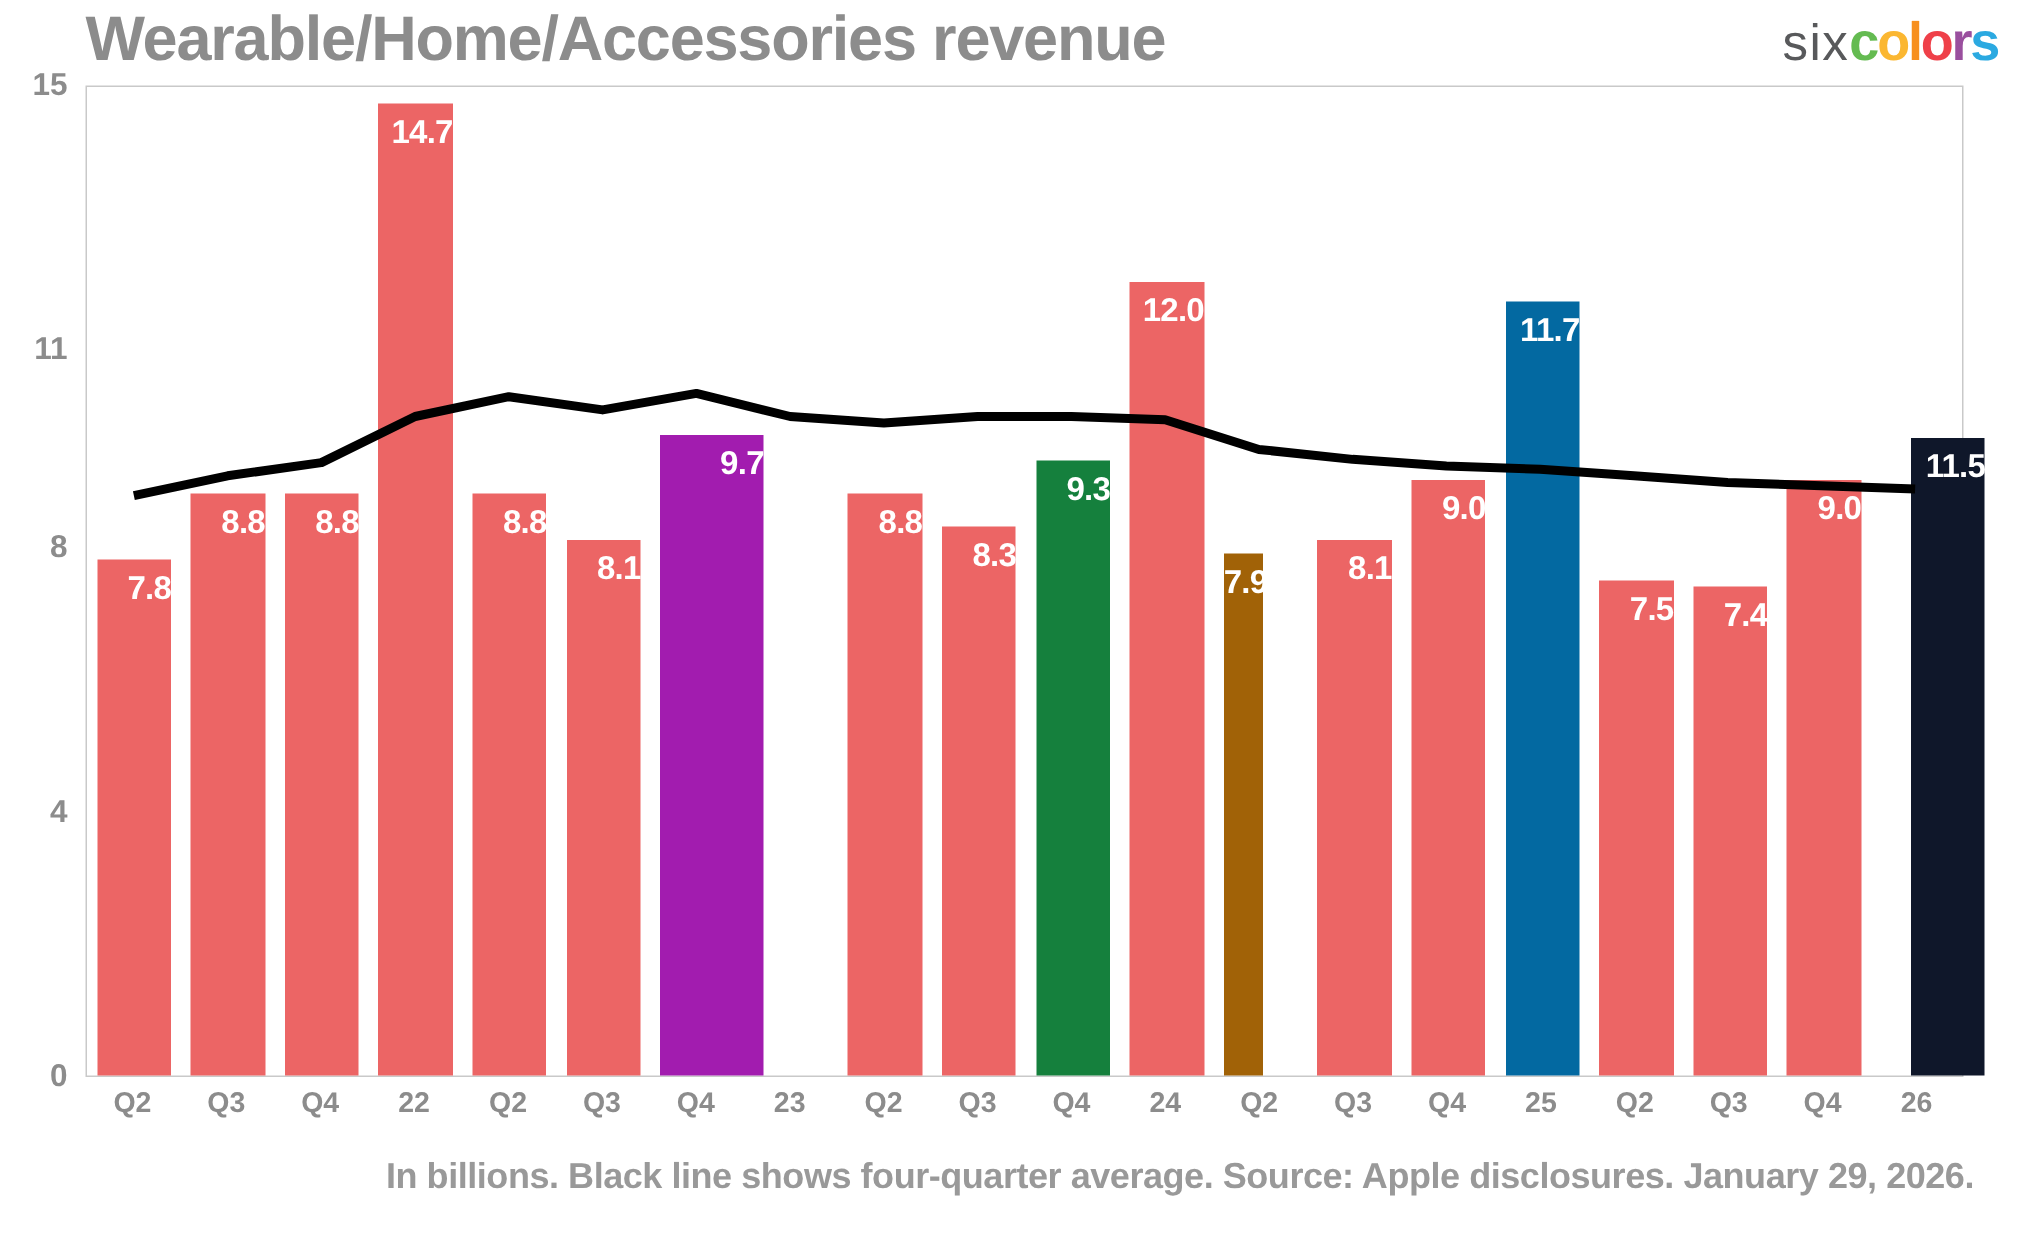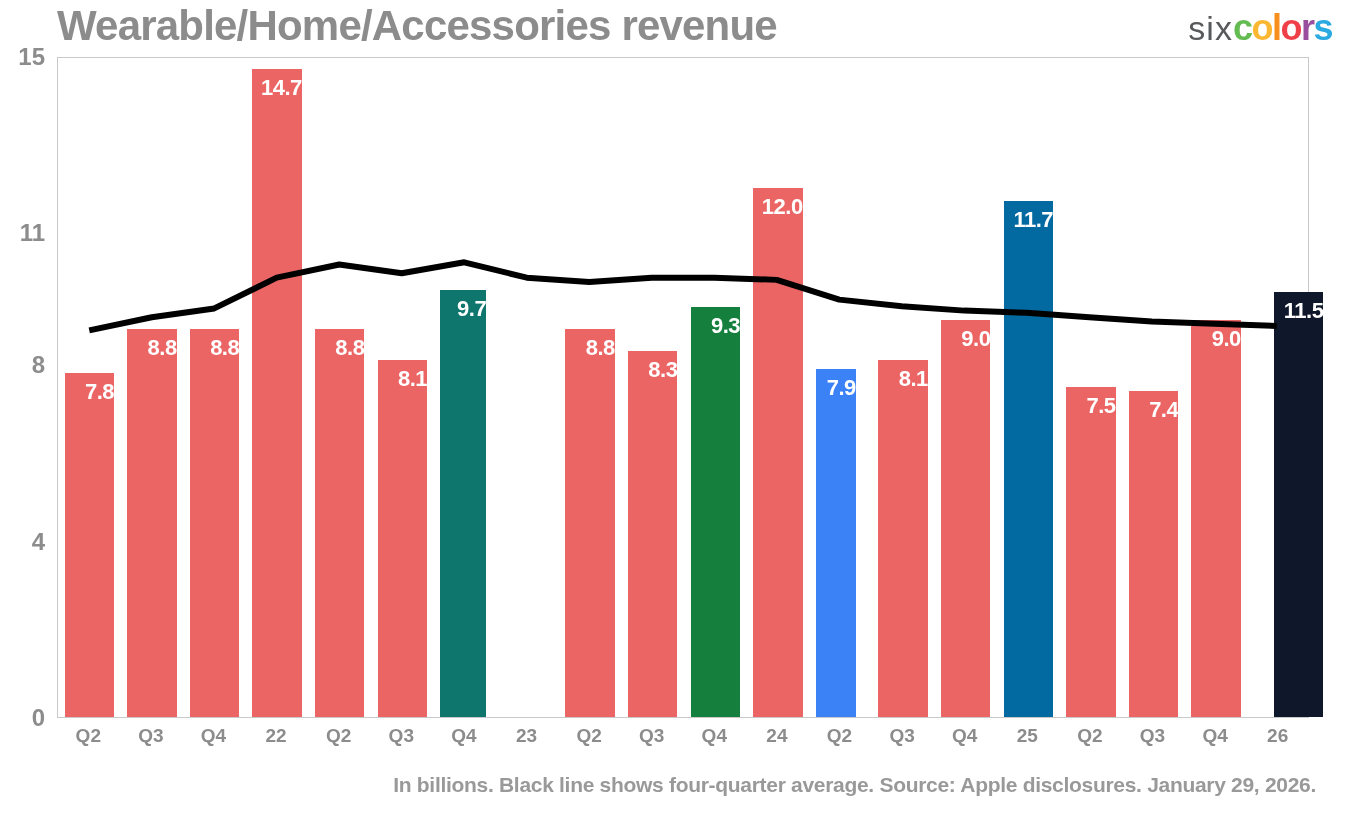--- a/index.html
+++ b/index.html
@@ -115,21 +115,21 @@
     left: 0;
     top: 0;
     width: 57px;
     height: 835px;
   }
   .y-tick {
     position: absolute;
     right: 12px;
     text-align: right;
     color: #8c8c8c;
-    font-size: 24px;
+    font-size: 21px;
     font-weight: bold;
     line-height: 22px;
     white-space: nowrap;
   }
 
   
   .x-axis {
     position: absolute;
     left: 57px;
     top: 722px;
@@ -148,21 +148,21 @@
   }
 
   
   .caption {
     position: absolute;
     left: 0;
     top: 772px;
     width: 1316px;
     text-align: right;
     color: #999999;
-    font-size: 21px;
+    font-size: 24px;
     font-weight: bold;
     line-height: 26px;
     letter-spacing: -0.3px;
     white-space: nowrap;
   }
 </style>
 </head>
 <body>
 
 <div id="chart-root">
@@ -195,36 +195,36 @@
         </div>
         <div class="bar" style="left: 194.373px; width: 49.454px; height: 647.78px; background: rgb(236, 101, 101);">
           <div class="bar-value">14.7</div>
         </div>
         <div class="bar" style="left: 256.973px; width: 49.454px; height: 387.787px; background: rgb(236, 101, 101);">
           <div class="bar-value">8.8</div>
         </div>
         <div class="bar" style="left: 319.573px; width: 49.454px; height: 356.94px; background: rgb(236, 101, 101);">
           <div class="bar-value">8.1</div>
         </div>
-        <div class="bar" style="left: 382.173px; width: 46px; height: 427.447px; background: #0f766e;">
+        <div class="bar" style="left: 382.173px; width: 69px; height: 427.447px; background: #a21caf;">
           <div class="bar-value">9.7</div>
         </div>
         <div class="bar" style="left: 507.373px; width: 49.454px; height: 387.787px; background: rgb(236, 101, 101);">
           <div class="bar-value">8.8</div>
         </div>
         <div class="bar" style="left: 569.973px; width: 49.454px; height: 365.753px; background: rgb(236, 101, 101);">
           <div class="bar-value">8.3</div>
         </div>
         <div class="bar" style="left: 632.573px; width: 49.454px; height: 409.82px; background: #15803d;">
           <div class="bar-value">9.3</div>
         </div>
         <div class="bar" style="left: 695.173px; width: 49.454px; height: 528.8px; background: rgb(236, 101, 101);">
           <div class="bar-value">12.0</div>
         </div>
-        <div class="bar" style="left: 757.773px; width: 40px; height: 348.127px; background: #3b82f6;">
+        <div class="bar" style="left: 757.773px; width: 26px; height: 348.127px; background: #a16207;">
           <div class="bar-value">7.9</div>
         </div>
         <div class="bar" style="left: 820.373px; width: 49.454px; height: 356.94px; background: rgb(236, 101, 101);">
           <div class="bar-value">8.1</div>
         </div>
         <div class="bar" style="left: 882.973px; width: 49.454px; height: 396.6px; background: rgb(236, 101, 101);">
           <div class="bar-value">9.0</div>
         </div>
         <div class="bar" style="left: 945.573px; width: 49.454px; height: 515.58px; background: #0369a1;">
           <div class="bar-value">11.7</div>

